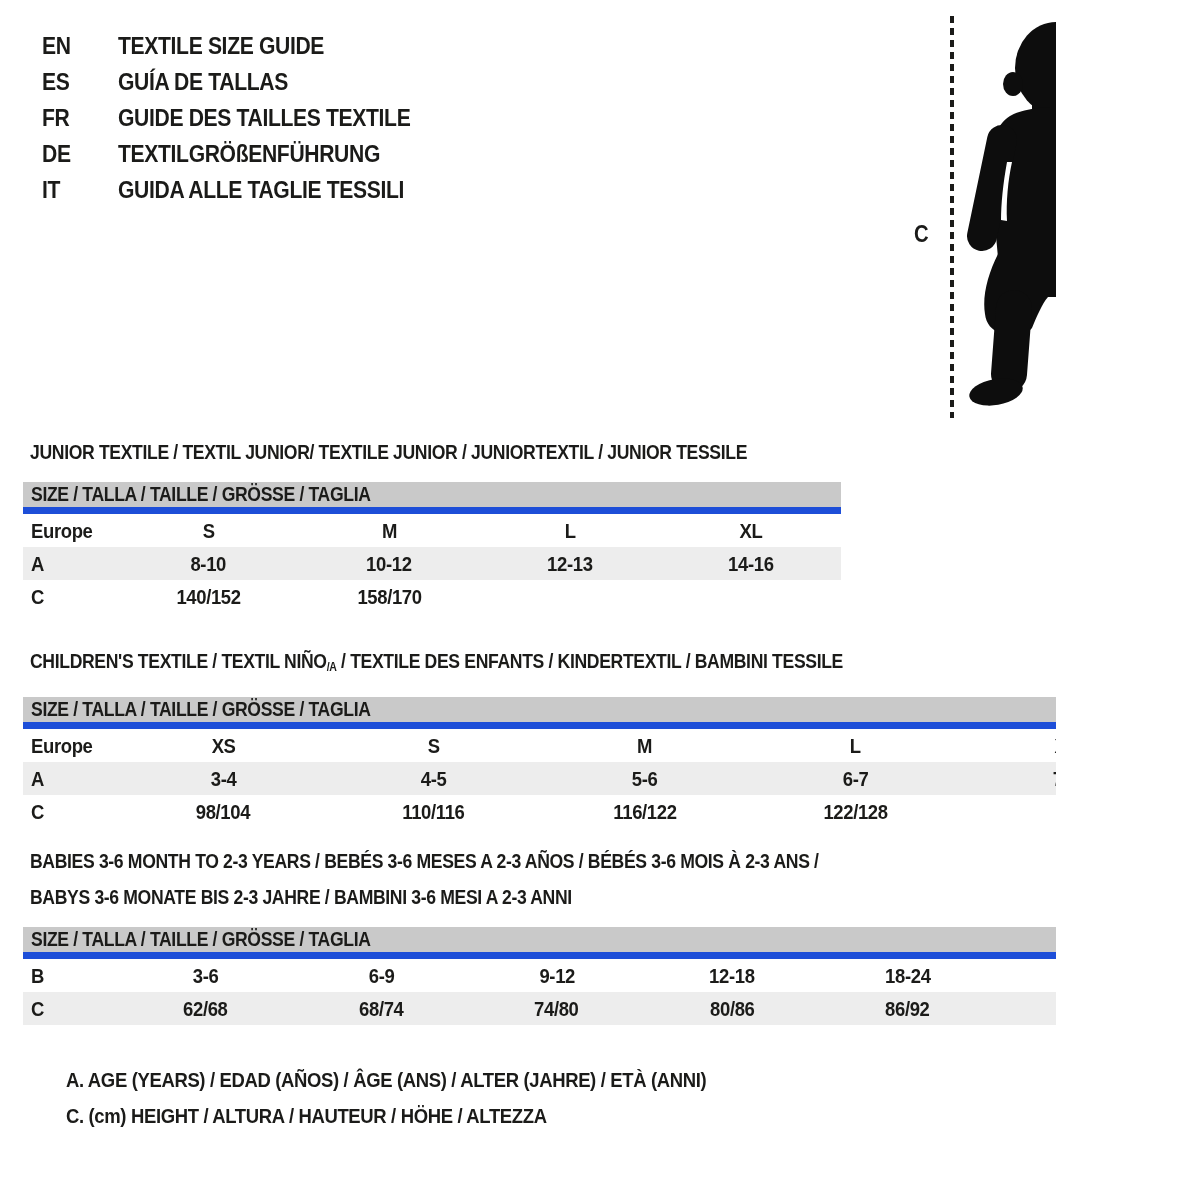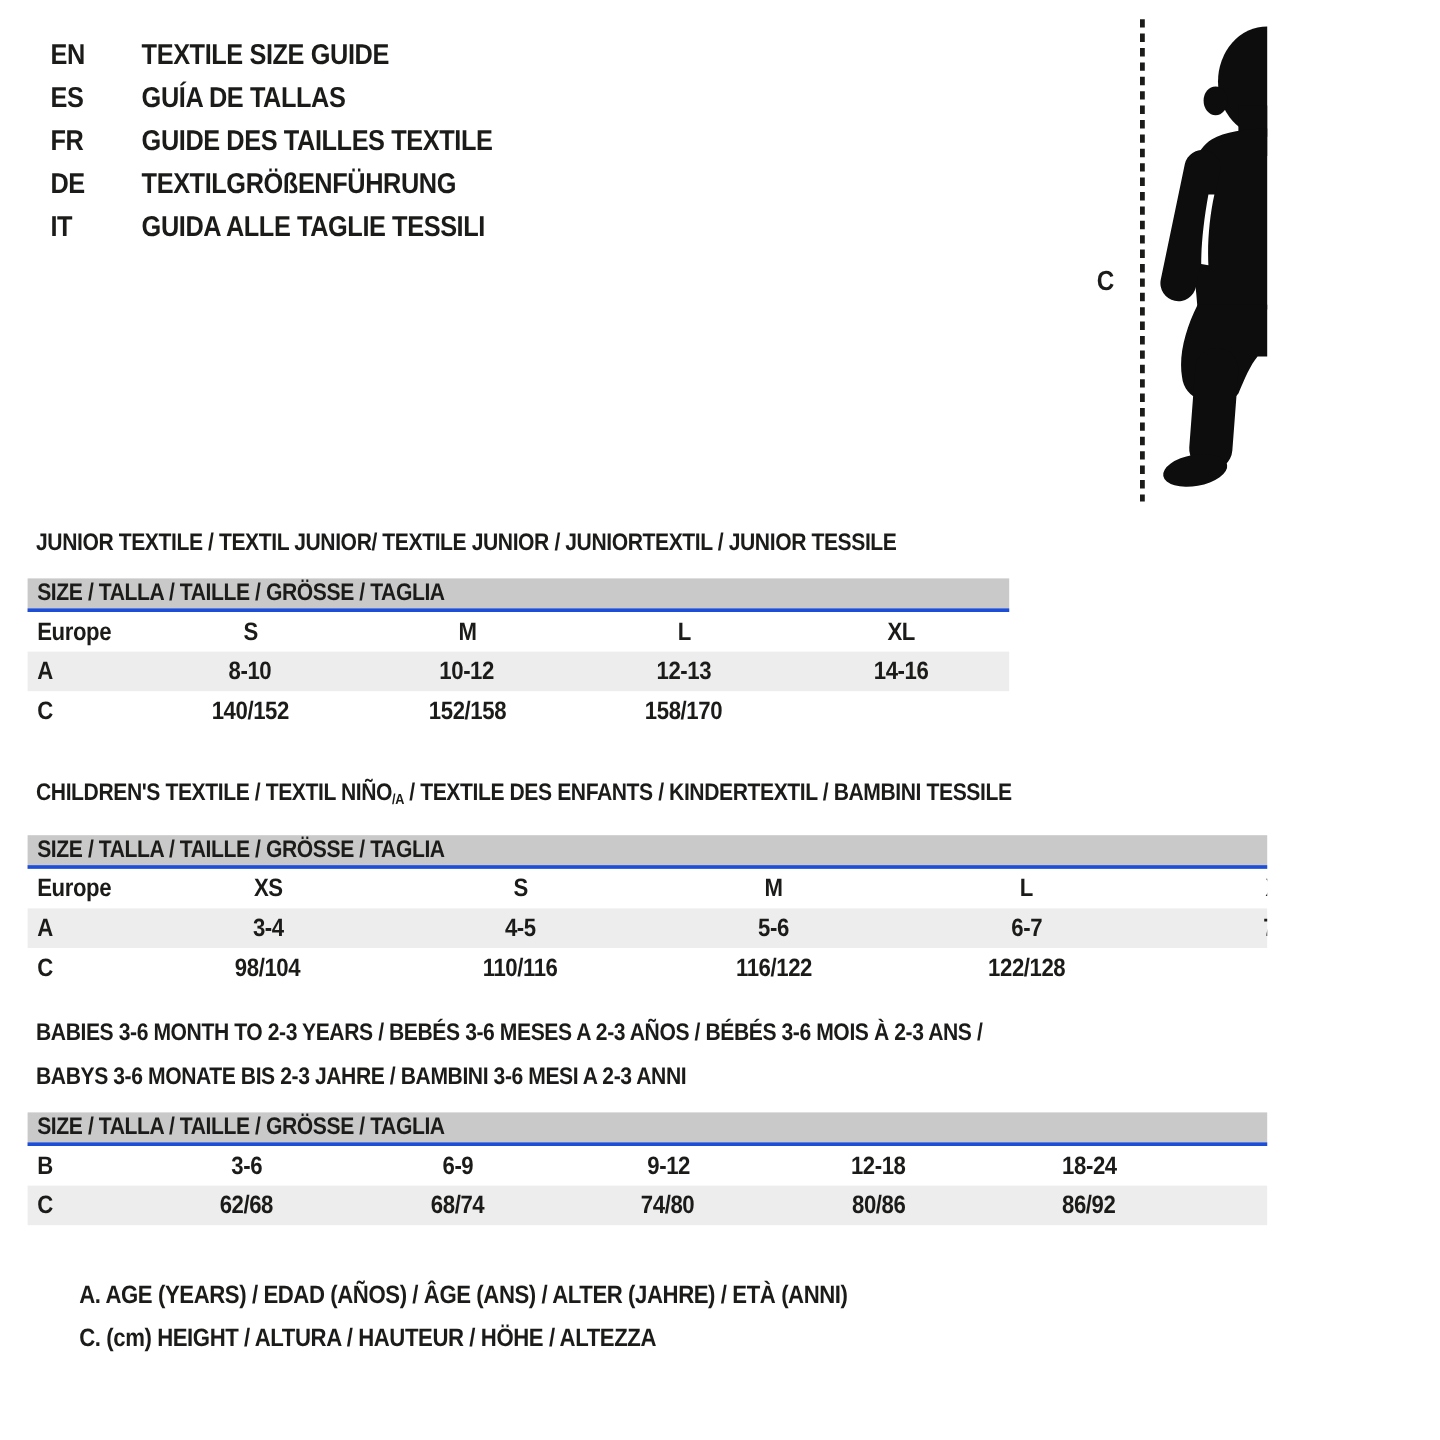--- a/index.html
+++ b/index.html
@@ -22,21 +22,21 @@
   .figure svg{position:absolute;left:0;top:0;}
   .measure-label{position:absolute;left:24px;top:214px;font-size:23px;line-height:24px;}
 
   
   .size-table{position:absolute;left:23px;}
   #table-junior{top:434px;width:818px;}
   #table-children{top:643px;width:1148px;}
   #table-babies{top:843px;width:1148px;}
   .t-titles{margin-bottom:12px;}
   .t-title{font-size:20px;line-height:36px;padding-left:7px;}
-  .t-bar{height:25px;background:#c9c9c9;border-bottom:3px solid #1d4ed8;font-size:20px;line-height:25px;padding-left:8px;box-sizing:content-box;}
+  .t-bar{height:25px;background:#c9c9c9;border-bottom:7px solid #1d4ed8;font-size:20px;line-height:25px;padding-left:8px;box-sizing:content-box;}
   .t-row{display:grid;height:33px;line-height:33px;font-size:21px;}
   .t-row.shaded{background:#ededed;}
   .t-row .lbl{padding-left:8px;text-align:left;overflow:hidden;}
   .t-row .val{text-align:center;overflow:hidden;}
 
   
   .legend{position:absolute;left:42px;top:1062px;margin-left:24px;}
   .legend-row{font-size:21px;line-height:36px;}
 </style>
 </head>
@@ -106,21 +106,20 @@
       <div class="t-row shaded" style="grid-template-columns: 95px repeat(4, 1fr);">
         <div class="lbl"><span class="cnd">A</span></div>
         <div class="val"><span class="cnd-c">8-10</span></div>
         <div class="val"><span class="cnd-c">10-12</span></div>
         <div class="val"><span class="cnd-c">12-13</span></div>
         <div class="val"><span class="cnd-c">14-16</span></div>
       </div>
       <div class="t-row" style="grid-template-columns: 95px repeat(4, 1fr);">
         <div class="lbl"><span class="cnd">C</span></div>
         <div class="val"><span class="cnd-c">140/152</span></div>
-        <div class="val"><span class="cnd-c">152/158</span></div>
         <div class="val"><span class="cnd-c">158/170</span></div>
       </div>
     </section>
   <section class="size-table" id="table-children">
       <div class="t-titles">
         <div class="t-title"><span class="cnd"><span>CHILDREN'S TEXTILE / TEXTIL NIÑO</span><span class="sub">/A</span><span> / TEXTILE DES ENFANTS / KINDERTEXTIL / BAMBINI TESSILE</span></span></div>
       </div>
       <div class="t-bar"><span class="cnd">SIZE / TALLA / TAILLE / GRÖSSE / TAGLIA</span></div>
       <div class="t-row" style="grid-template-columns: 95px repeat(5, 1fr);">
         <div class="lbl"><span class="cnd">Europe</span></div>

